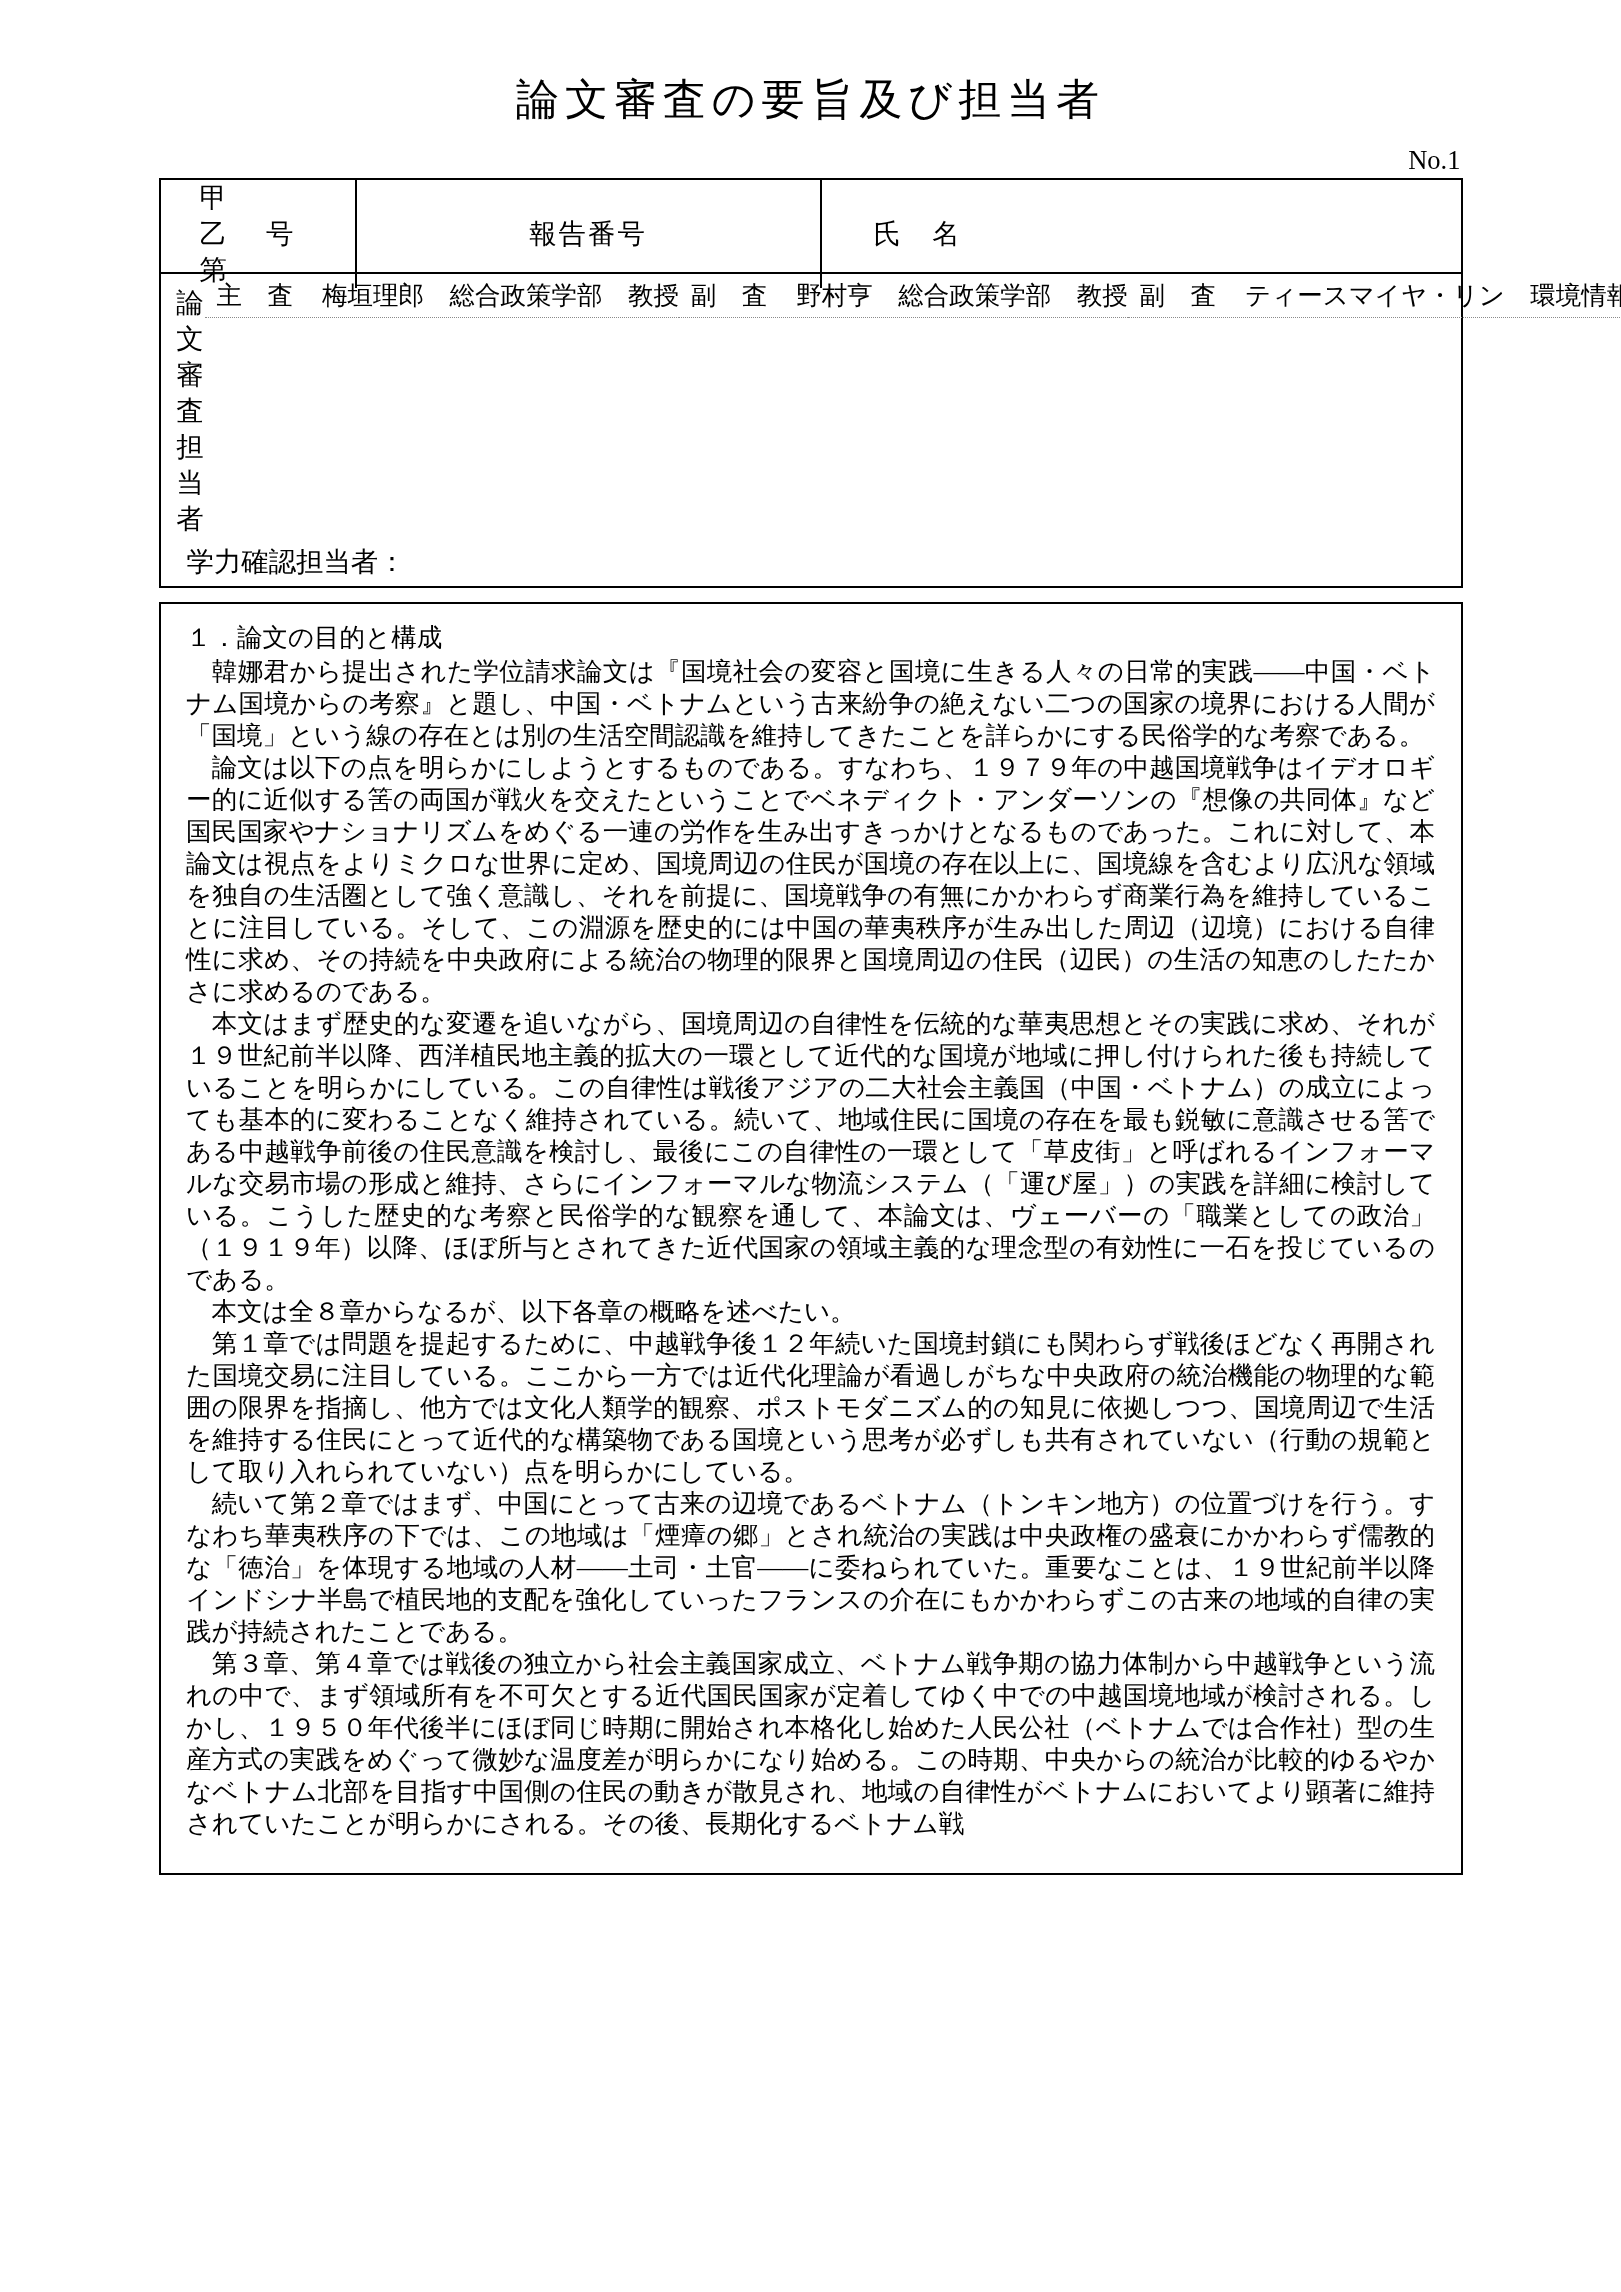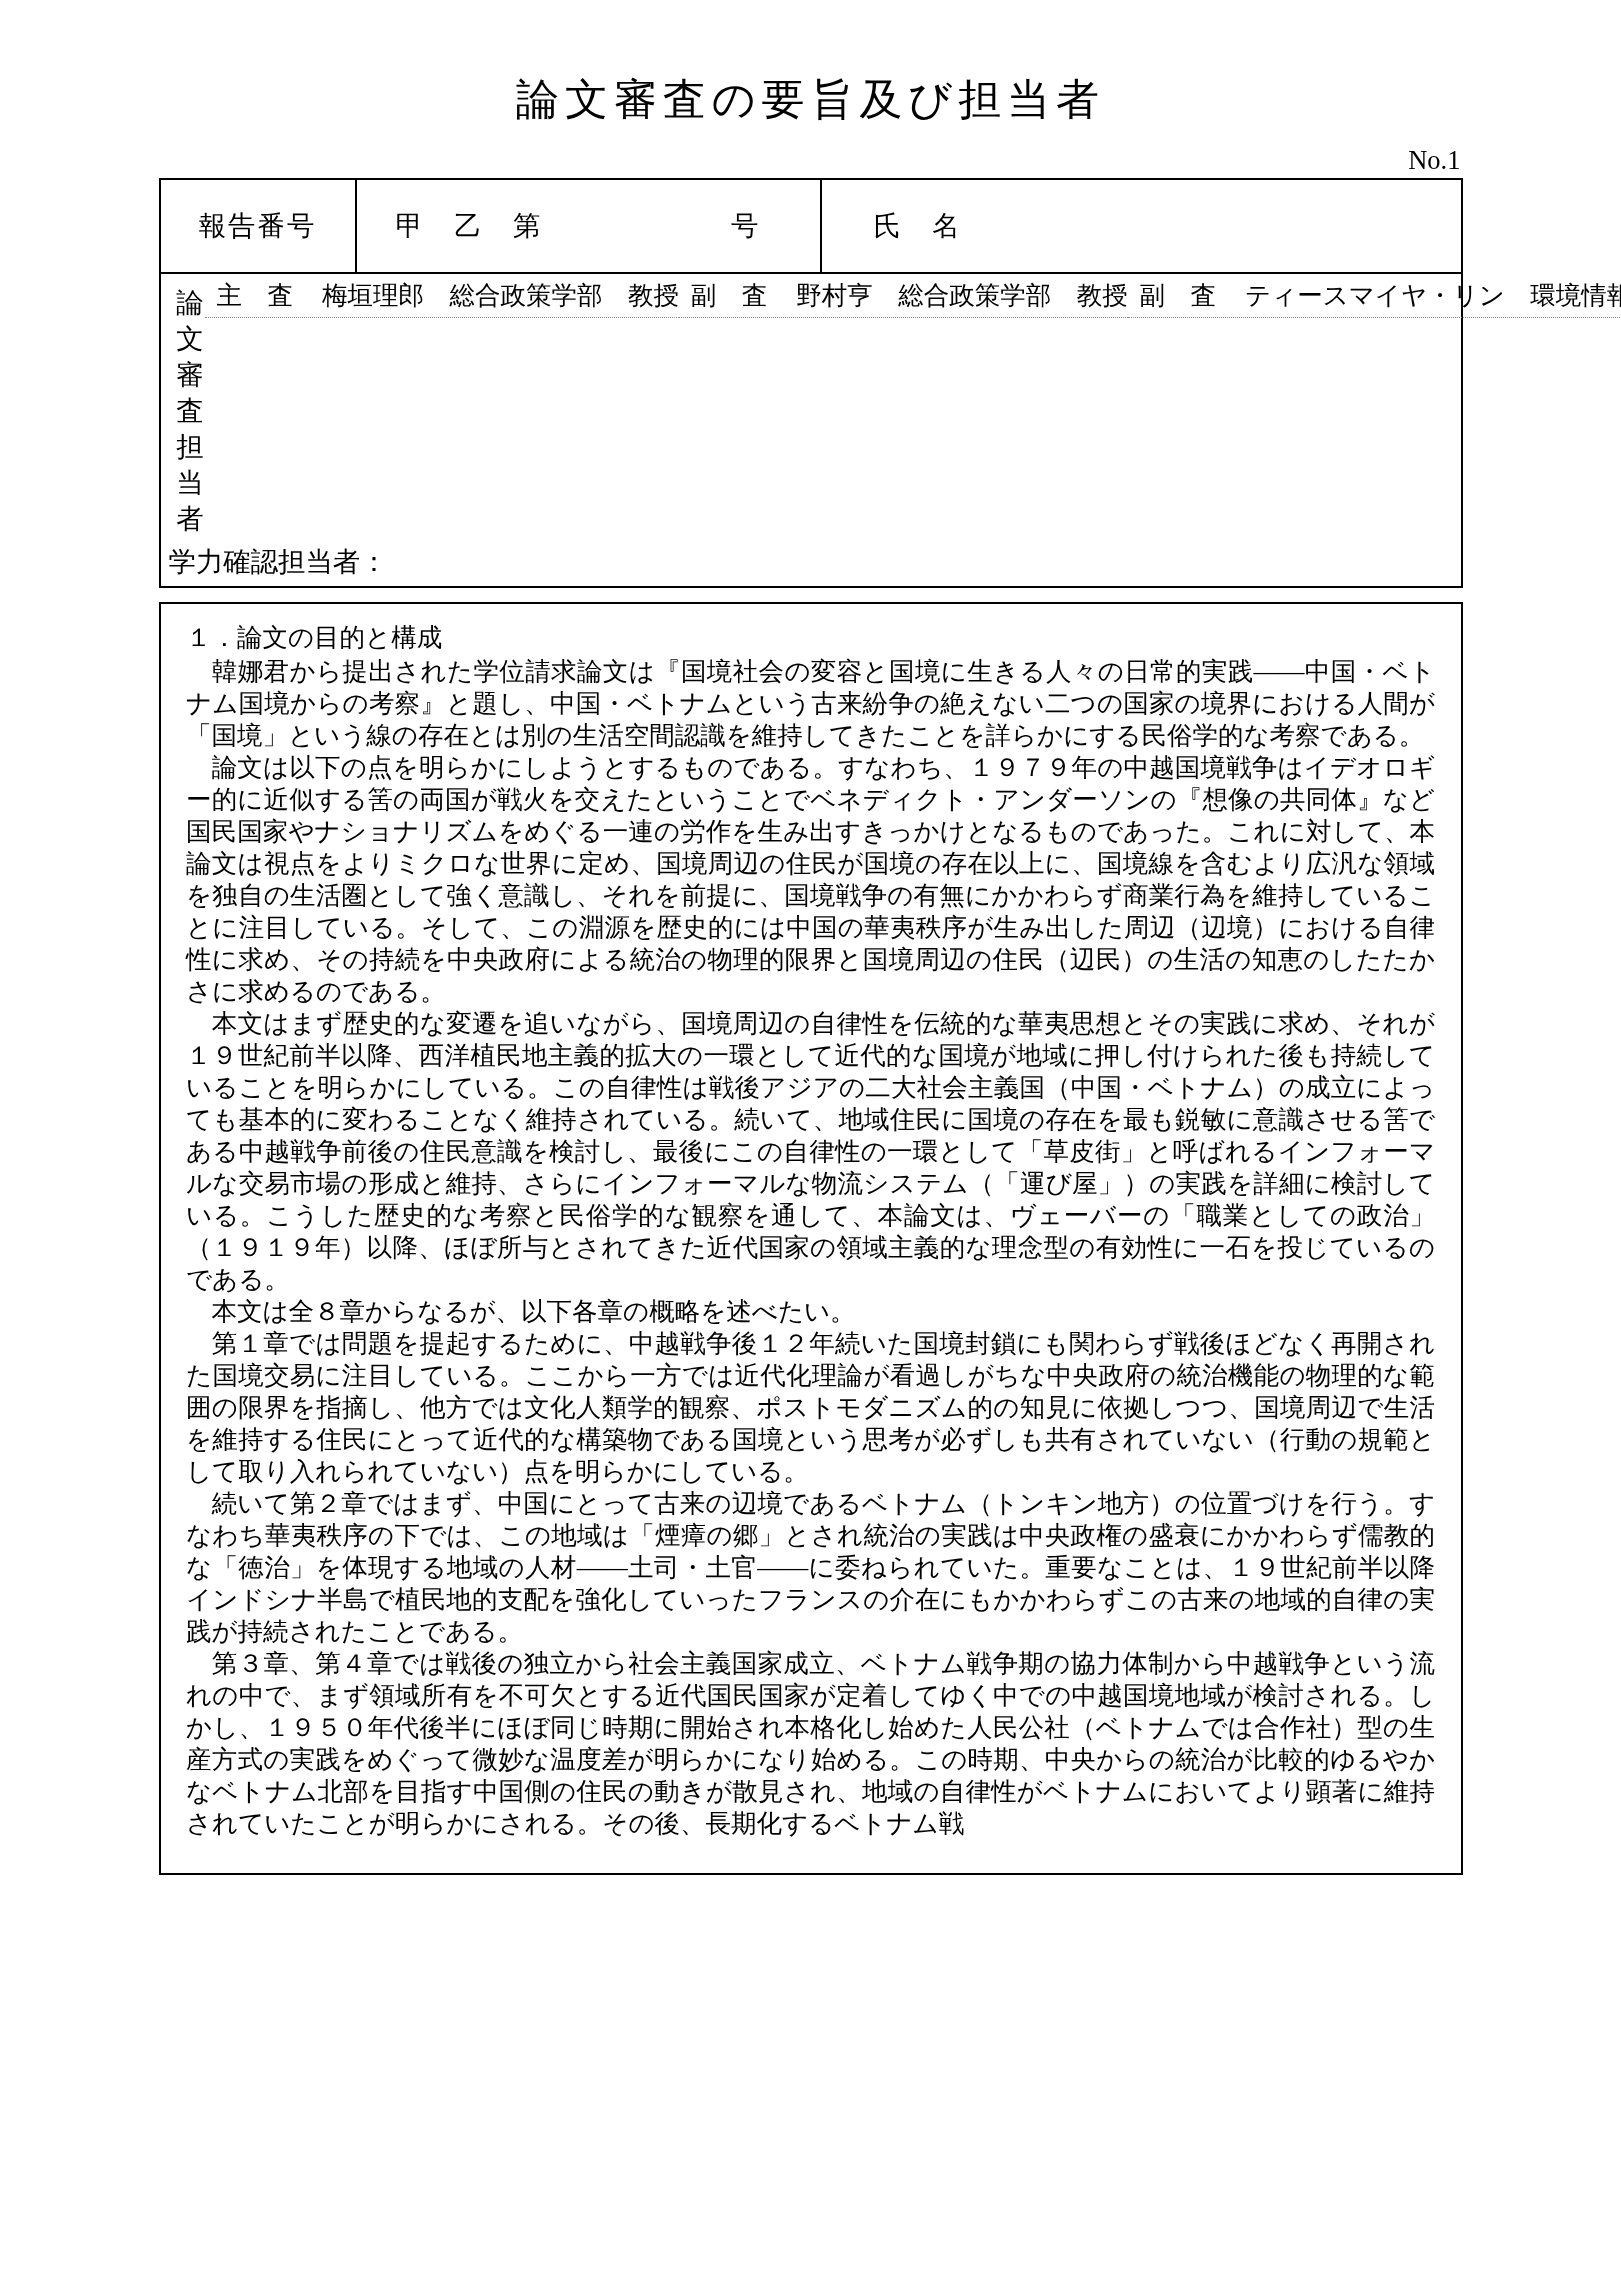--- a/index.html
+++ b/index.html
@@ -66,21 +66,21 @@
     padding-left: 11.8px;
     font-size: 25.5px;
     border-bottom: 1.5px dotted #8a8a8a;
   }
   .exam-row .role { margin-right: 29px; white-space: pre; }
   .exam-row .detail { white-space: pre; }
   .ability-row {
     height: 49px;
     display: flex;
     align-items: center;
-    padding-left: 8px;
+    padding-left: 26px;
     font-size: 27.4px;
   }
   .body-box {
     width: 1304px;
     margin: 13.7px auto 0 auto;
     border: 2px solid #000;
     padding: 15.7px 25.5px 33px 25.5px;
   }
   .section-title {
     font-size: 25.5px;
@@ -98,25 +98,25 @@
 
 <div class="page">
 
   <h1 class="title">論文審査の要旨及び担当者</h1>
 
   <div class="page-no">No.1</div>
 
   <div class="form-table">
 
     <div class="row1">
-      <div class="cell">報告番号</div>
       <div class="cell c-value">
         <span>甲　乙　第</span>
         <span>号</span>
       </div>
+      <div class="cell">報告番号</div>
       <div class="cell">氏　名</div>
     </div>
 
     <div class="examiners">
       <div class="exam-label">論文審査担当者</div>
       <div class="exam-rows">
         <div class="exam-row">
           <span class="role">主　査</span>
           <span class="detail">梅垣理郎　総合政策学部　教授</span>
         </div>

